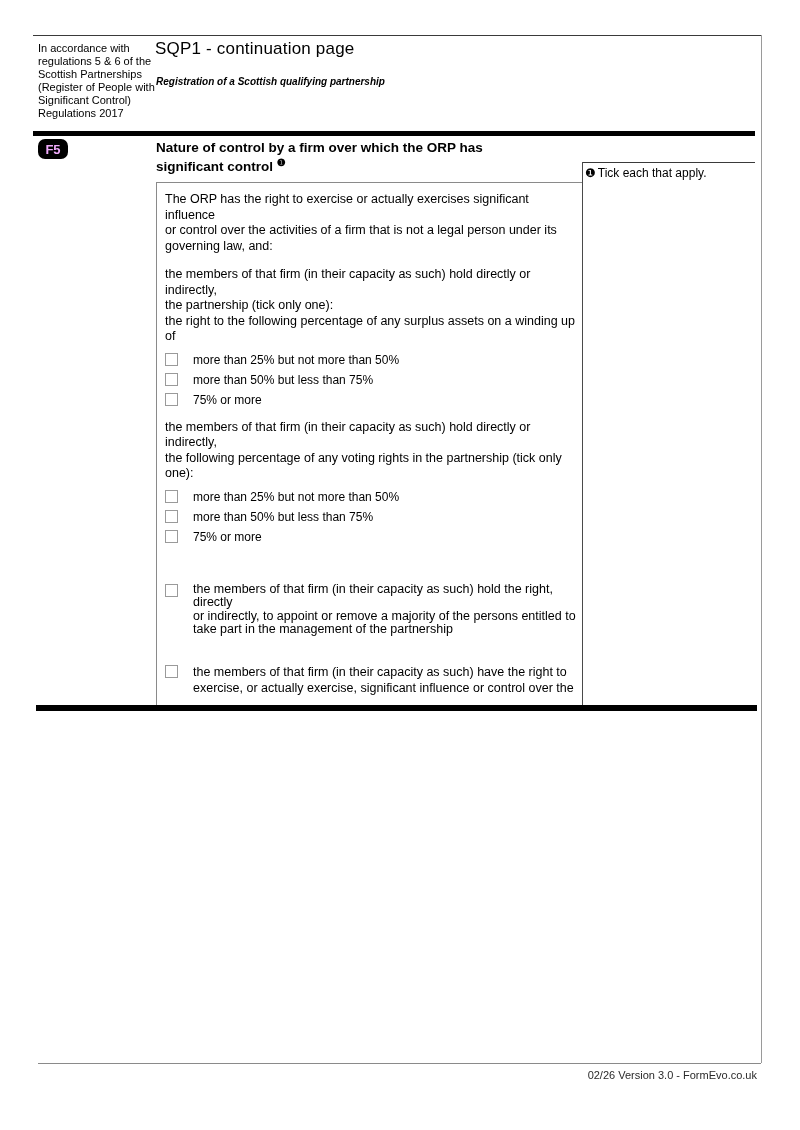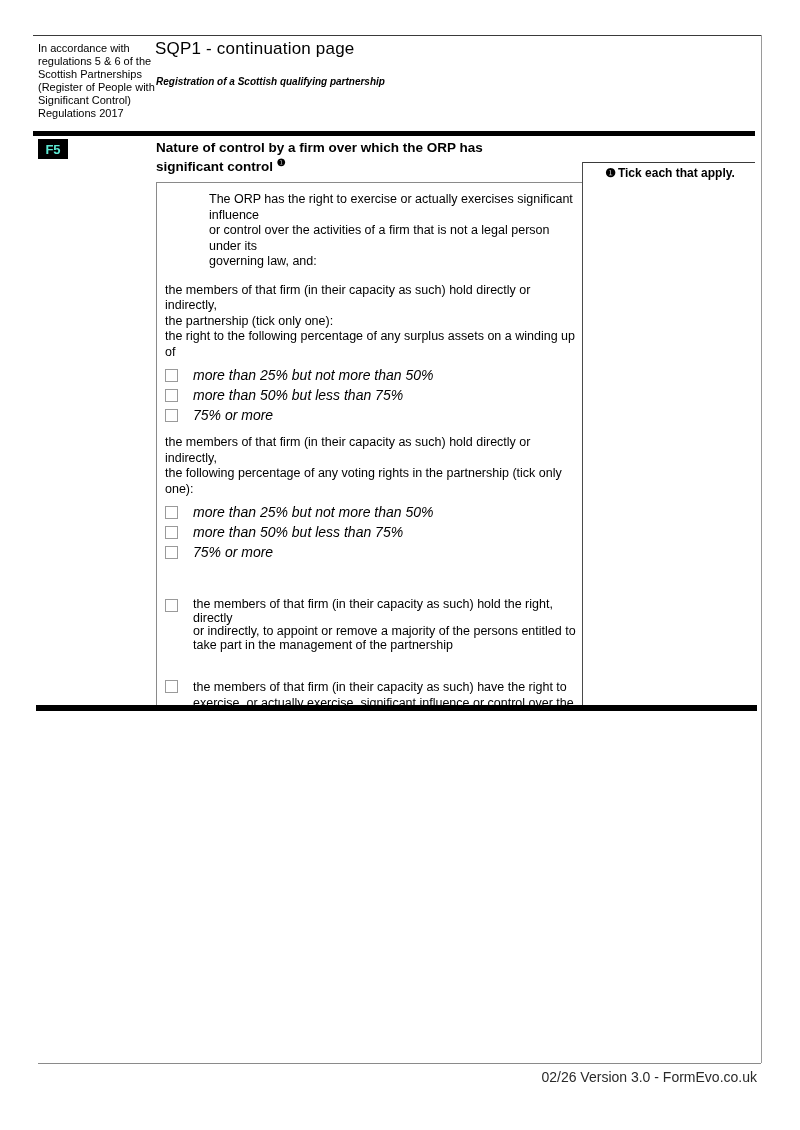--- a/index.html
+++ b/index.html
@@ -15,47 +15,47 @@
   .footer-rule   { position:absolute; left:38px;  top:1063px; width:723px; border-top:1px solid #8a8a8a; }
   .notes-vline   { position:absolute; left:582px; top:162px;  height:544px; border-left:1px solid #4a4a4a; }
   .notes-top     { position:absolute; left:582px; top:162px;  width:173px; border-top:1px solid #3a3a3a; }
 
   
   .reg-note      { position:absolute; left:38px; top:42px; width:118px; font-size:11px; line-height:12.9px; }
   .form-title    { position:absolute; left:155px; top:39px; font-size:17px; font-weight:normal; letter-spacing:0.2px; }
   .form-subtitle { position:absolute; left:156px; top:76px; font-size:10px; font-weight:bold;font-style:italic; }
 
   
-  .badge { position:absolute; left:38px; top:139px; width:30px; height:20px; color:#5eead4;
-           font-weight:bold; font-size:13px; display:flex; align-items:center; justify-content:center; }
+  .badge { position:absolute; left:38px; top:139px; width:30px; height:20px; color:#f0abfc;
+           font-weight:bold; font-size:13px; display:flex; align-items:center; justify-content:center;border-radius:7px; }
   .sec-heading { position:absolute; left:156px; top:138px; width:430px; font-size:13.5px; font-weight:bold; line-height:19px; }
   .sec-heading sup { font-size:10px; line-height:0; }
-  .side-note { position:absolute; left:585px; top:166px; width:170px; font-size:12px; font-weight:bold;text-align:center; }
+  .side-note { position:absolute; left:585px; top:166px; width:170px; font-size:12px; font-weight:normal; }
   .side-note .mk { margin-right:2px; }
 
   
   .main-box { position:absolute; left:156px; top:182px; width:426px; height:523px;
               border-left:1px solid #8a8a8a; border-top:1px solid #8a8a8a; padding:9px 0 0 8px; }
   .para { font-size:12.5px; line-height:15.5px; }
-  .para.intro   { margin-bottom:13px;margin-left:44px; }
+  .para.intro   { margin-bottom:13px; }
   .para.lead    { margin-bottom:5px; }
   .cb-group.g1  { margin-bottom:10px; }
   .cb-group.g2  { margin-bottom:36px; }
   .cb-row  { display:flex; align-items:center; height:20px; }
   .checkbox { width:13px; height:13px; border:1px solid #9a9a9a; background:#fff; flex:none; }
-  .cb-label { margin-left:15px; font-size:14px;font-style:italic; }
+  .cb-label { margin-left:15px; font-size:12px; }
   .cb-item { display:flex; align-items:flex-start; }
   .cb-item .checkbox { margin-top:1px; }
   .cb-item .cb-text { margin-left:15px; font-size:12.5px; }
   .cb-item.appoint   { margin-bottom:27px; }
   .cb-item.appoint   .cb-text { line-height:13.5px; }
   .cb-item.influence .cb-text { line-height:16px; }
 
   
-  .footer-text { position:absolute; left:400px; top:1069px; width:357px; text-align:right; font-size:14px; color:#2a2a2a; }
+  .footer-text { position:absolute; left:400px; top:1069px; width:357px; text-align:right; font-size:11px; color:#2a2a2a; }
 </style>
 </head>
 <body>
 
 <div class="page">
 
   <div class="top-rule"></div>
   <div class="right-rule"></div>
 
   <div class="reg-note">

